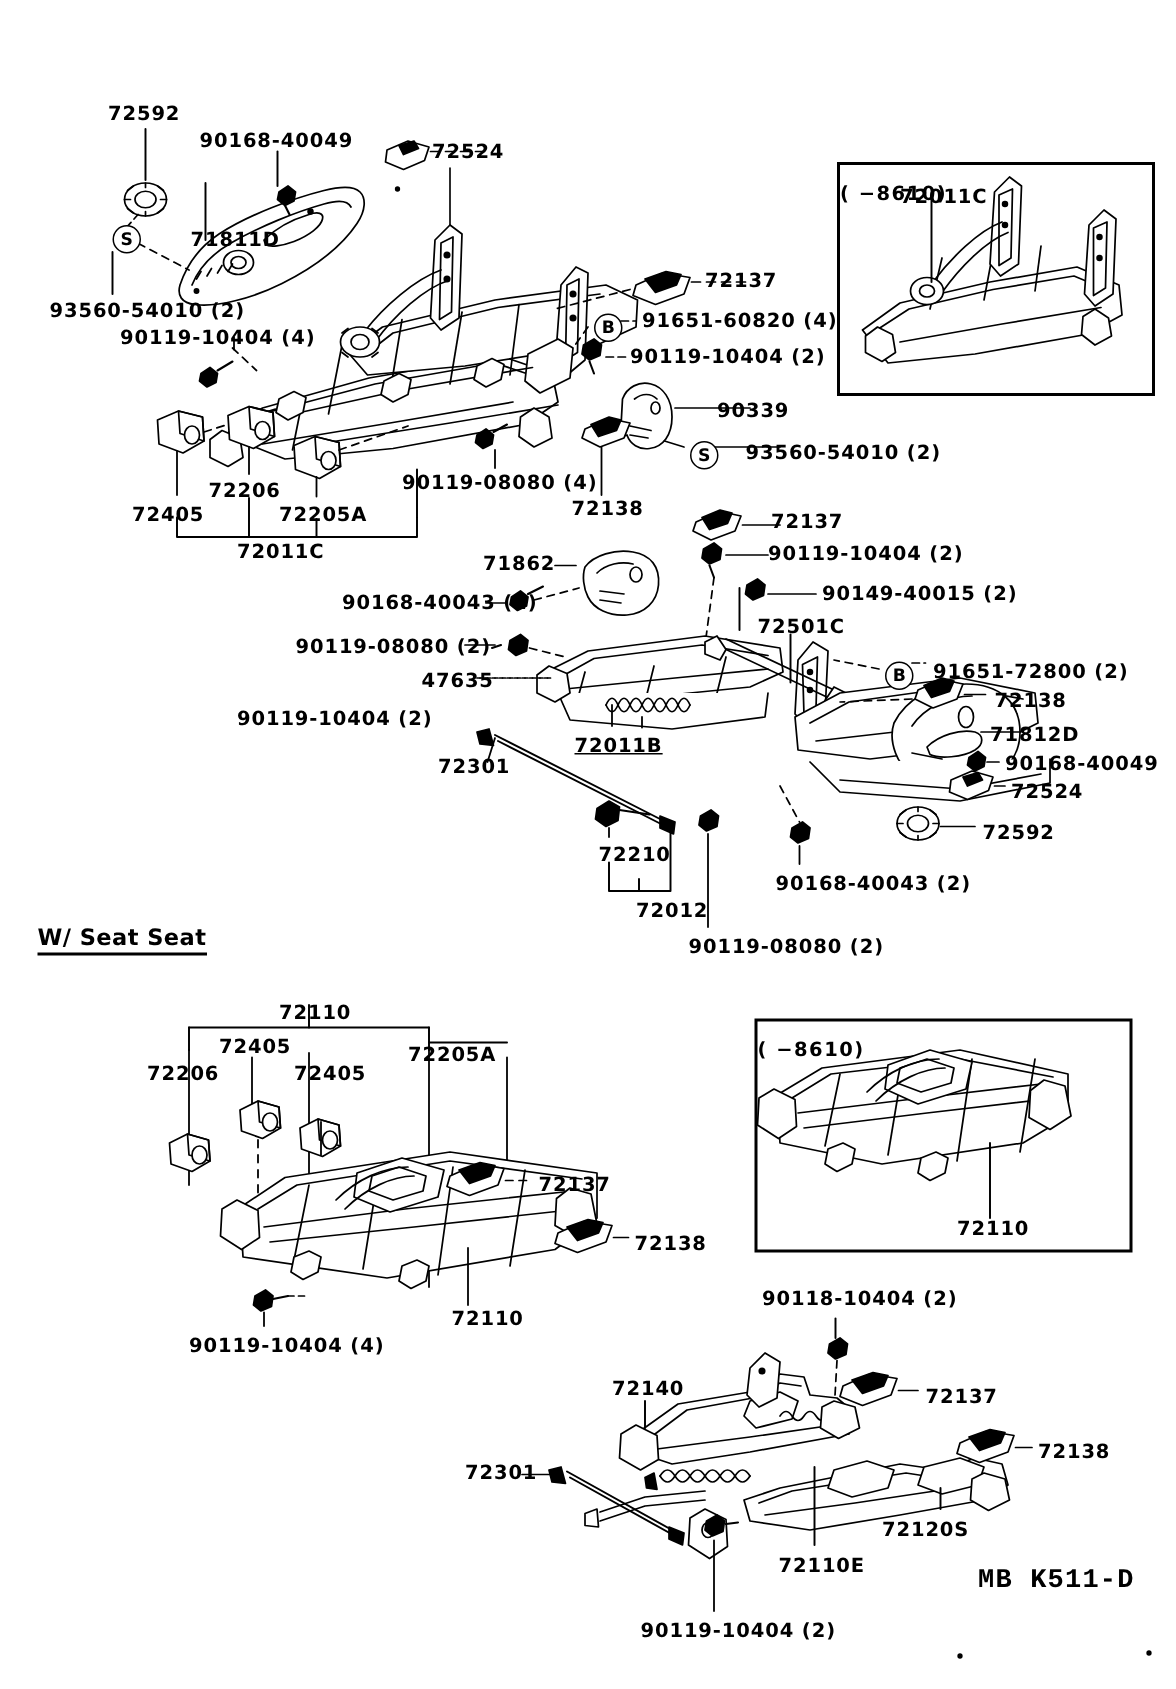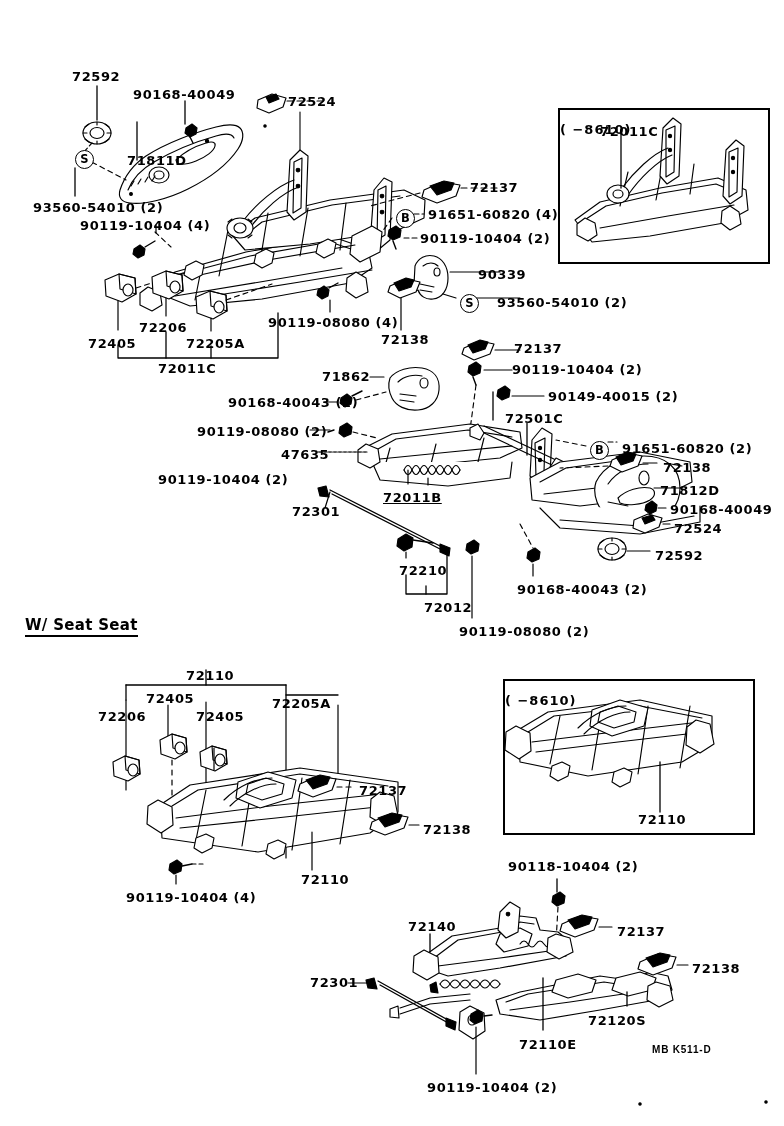--- a/index.html
+++ b/index.html
@@ -44,23 +44,23 @@
     white-space:nowrap;
     margin-top:36px;
   }
   .inset-box{
     position:absolute;
     border:2px solid #000;
     background:transparent;
   }
   .diagcode{
     position:absolute;
-    font-family:Liberation Sans, sans-serif;
+    font-family:Liberation Mono, monospace;
     font-weight:700;
-    font-size:10px;
+    font-size:18px;
     letter-spacing:0.8px;
     white-space:nowrap;
   }
   .circ{
     position:absolute;
     width:17px;height:17px;
     border:1.6px solid #000;
     border-radius:50%;
     font-family:"DejaVu Sans", sans-serif;
     font-weight:700;
@@ -644,21 +644,21 @@
       <div class="lbl" style="left: 158px; top: 362px;">72011C</div>
     </div>
   <div id="labels-sports-mid">
       <div class="lbl" style="left: 514px; top: 342px;">72137</div>
       <div class="lbl" style="left: 512px; top: 363px;">90119-10404 (2)</div>
       <div class="lbl" style="left: 322px; top: 370px;">71862</div>
       <div class="lbl" style="left: 548px; top: 390px;">90149-40015 (2)</div>
       <div class="lbl" style="left: 228px; top: 396px;">90168-40043 (2)</div>
       <div class="lbl" style="left: 505px; top: 412px;">72501C</div>
       <div class="lbl" style="left: 197px; top: 425px;">90119-08080 (2)</div>
-      <div class="lbl" style="left: 622px; top: 442px;">91651-60820 (2)</div>
+      <div class="lbl" style="left: 622px; top: 442px;">91651-72800 (2)</div>
       <div class="lbl" style="left: 281px; top: 448px;">47635</div>
       <div class="lbl" style="left: 663px; top: 461px;">72138</div>
       <div class="lbl" style="left: 660px; top: 484px;">71812D</div>
       <div class="lbl" style="left: 158px; top: 473px;">90119-10404 (2)</div>
       <div class="lbl" style="left: 670px; top: 503px;">90168-40049</div>
       <div class="lbl" style="left: 383px; top: 491px; text-decoration: underline;">72011B</div>
       <div class="lbl" style="left: 674px; top: 522px;">72524</div>
       <div class="lbl" style="left: 292px; top: 505px;">72301</div>
       <div class="lbl" style="left: 655px; top: 549px;">72592</div>
       <div class="lbl" style="left: 399px; top: 564px;">72210</div>

